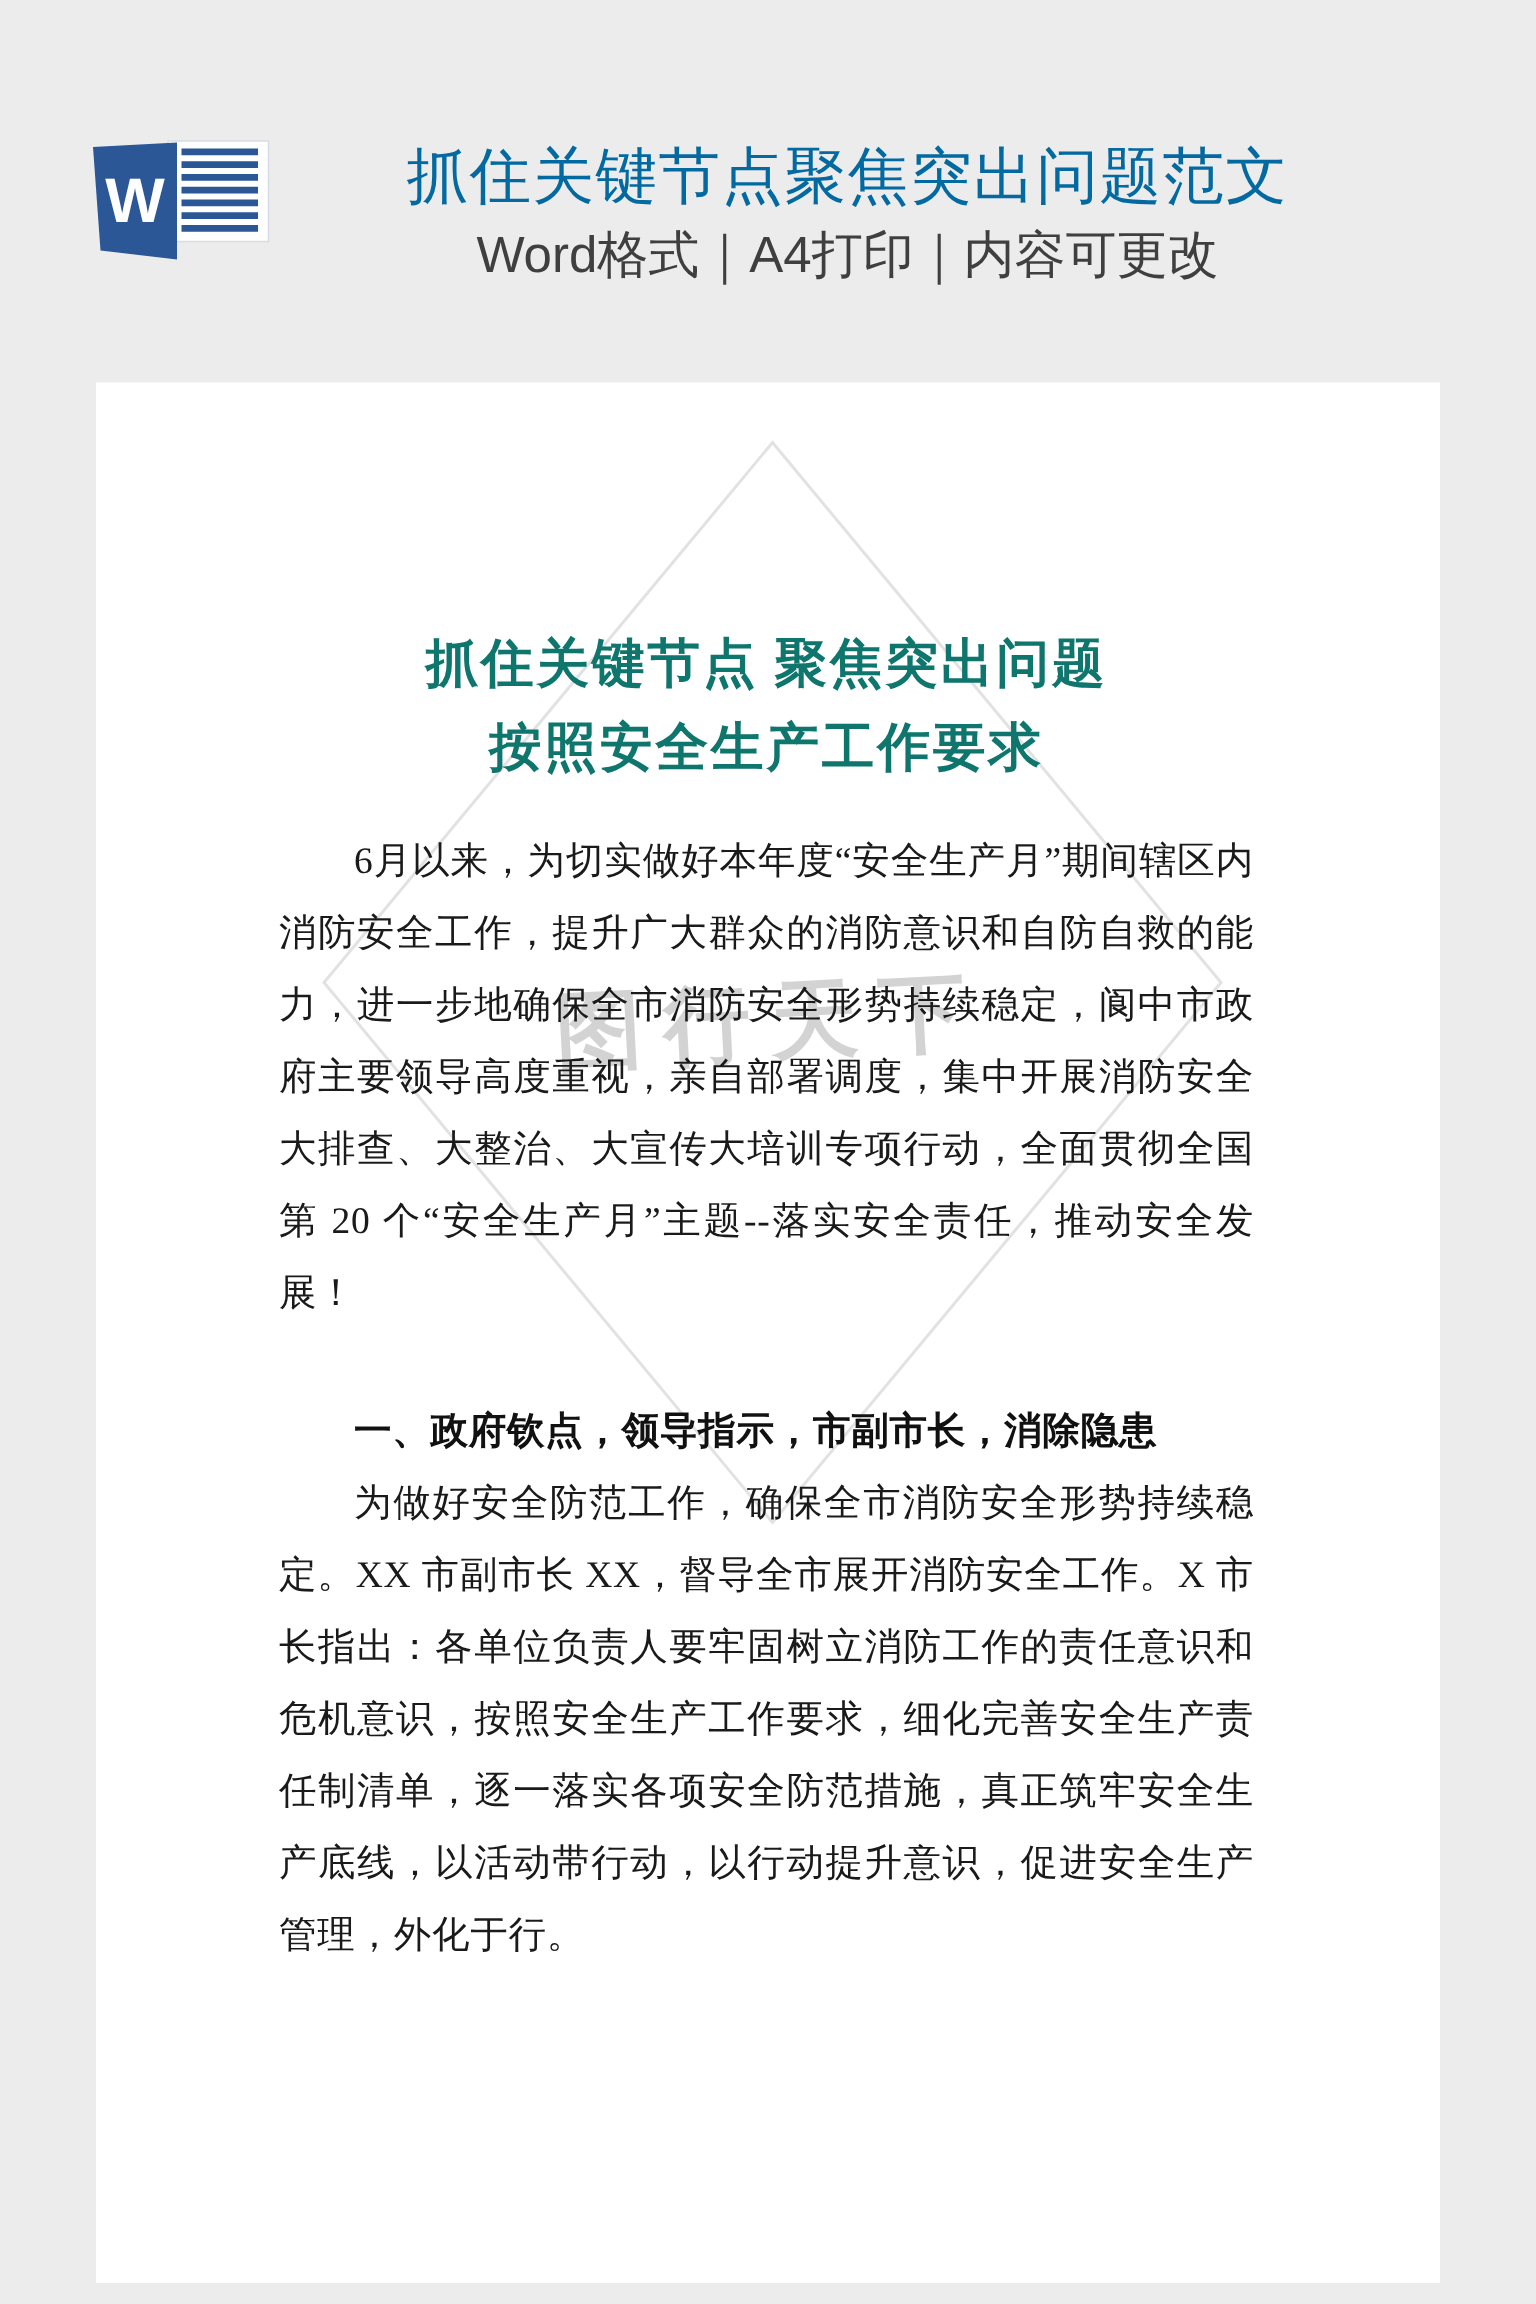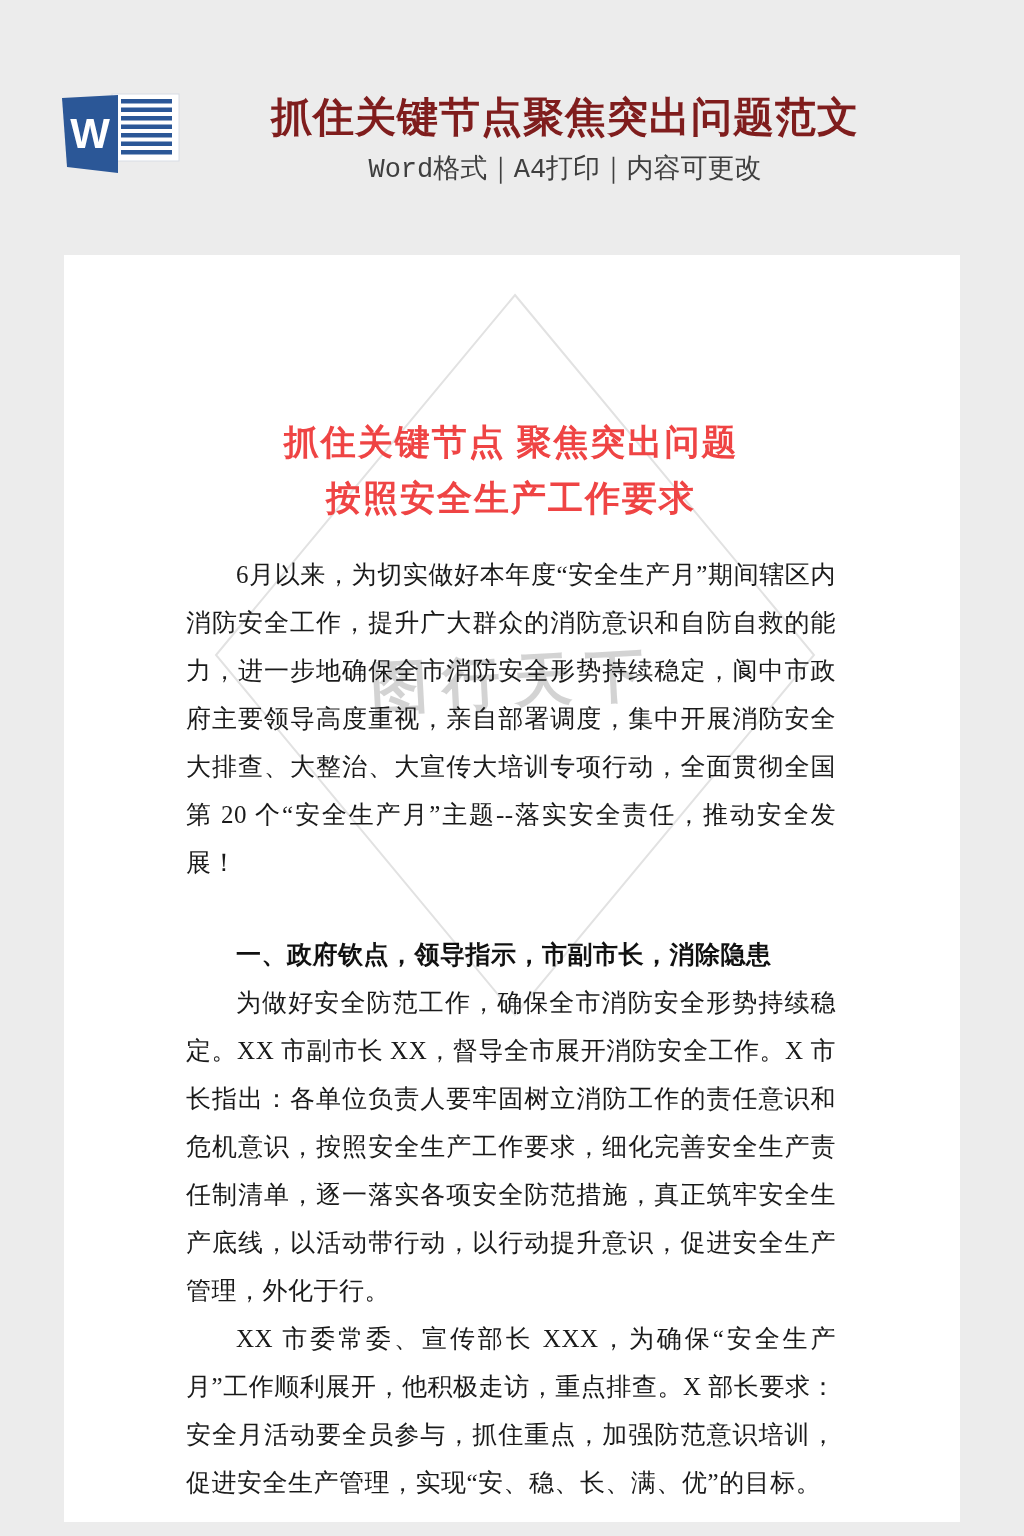--- a/index.html
+++ b/index.html
@@ -12,28 +12,28 @@
   }
   
   .header-icon{
     position:absolute;left:58px;top:88px;width:125px;height:92px;
   }
   .header-text{
     position:absolute;left:180px;top:92px;width:770px;
     text-align:center;
   }
   .header-title{
-    font-size:41px;font-weight:bold;line-height:50px;
-    color:#7f1d1d;letter-spacing:1px;
+    font-size:41px;font-weight:normal;line-height:50px;
+    color:#0369a1;letter-spacing:1px;
     font-family:"Liberation Sans", sans-serif;
   }
   .header-subtitle{
     margin-top:13px;
-    font-size:27px;line-height:30px;color:#3f3f3f;
-    font-family:Liberation Mono, monospace;
+    font-size:34px;line-height:30px;color:#3f3f3f;
+    font-family:Liberation Sans, sans-serif;
   }
   
   .sheet{
     position:absolute;left:64px;top:255px;width:896px;height:1267px;
     background:#ffffff;
   }
   .sheet-watermark-svg{
     position:absolute;left:0;top:0;width:896px;height:1267px;
     pointer-events:none;
   }
@@ -51,21 +51,21 @@
   .sheet-content{
     position:relative;
     padding:160px 124px 0 122px;
     font-family:"Liberation Serif", serif;
     color:#1a1a1a;
   }
   .doc-title{
     text-align:center;
     font-size:35px;font-weight:bold;line-height:56px;
     letter-spacing:2px;
-    color:#ef4444;
+    color:#0f766e;
   }
   .doc-body p{
     margin:0;
     font-size:25px;line-height:48px;
     text-align:justify;
     text-indent:2em;
     letter-spacing:.5px;
   }
   .doc-body{margin-top:24px;}
   .doc-body .para-heading{
@@ -111,16 +111,15 @@
   <div class="sheet-content">
     <div class="doc-title">
       <div>抓住关键节点 聚焦突出问题</div>
       <div>按照安全生产工作要求</div>
     </div>
 
     <div class="doc-body">
       <p class="para-body">6月以来，为切实做好本年度“安全生产月”期间辖区内消防安全工作，提升广大群众的消防意识和自防自救的能力，进一步地确保全市消防安全形势持续稳定，阆中市政府主要领导高度重视，亲自部署调度，集中开展消防安全大排查、大整治、大宣传大培训专项行动，全面贯彻全国第 20 个“安全生产月”主题--落实安全责任，推动安全发展！</p>
       <p class="para-heading">一、政府钦点，领导指示，市副市长，消除隐患</p>
       <p class="para-body">为做好安全防范工作，确保全市消防安全形势持续稳定。XX 市副市长 XX，督导全市展开消防安全工作。X 市长指出：各单位负责人要牢固树立消防工作的责任意识和危机意识，按照安全生产工作要求，细化完善安全生产责任制清单，逐一落实各项安全防范措施，真正筑牢安全生产底线，以活动带行动，以行动提升意识，促进安全生产管理，外化于行。</p>
-      <p class="para-body">XX 市委常委、宣传部长 XXX，为确保“安全生产月”工作顺利展开，他积极走访，重点排查。X 部长要求：安全月活动要全员参与，抓住重点，加强防范意识培训，促进安全生产管理，实现“安、稳、长、满、优”的目标。</p>
     </div>
   </div>
 </div>
 
 </body></html>

